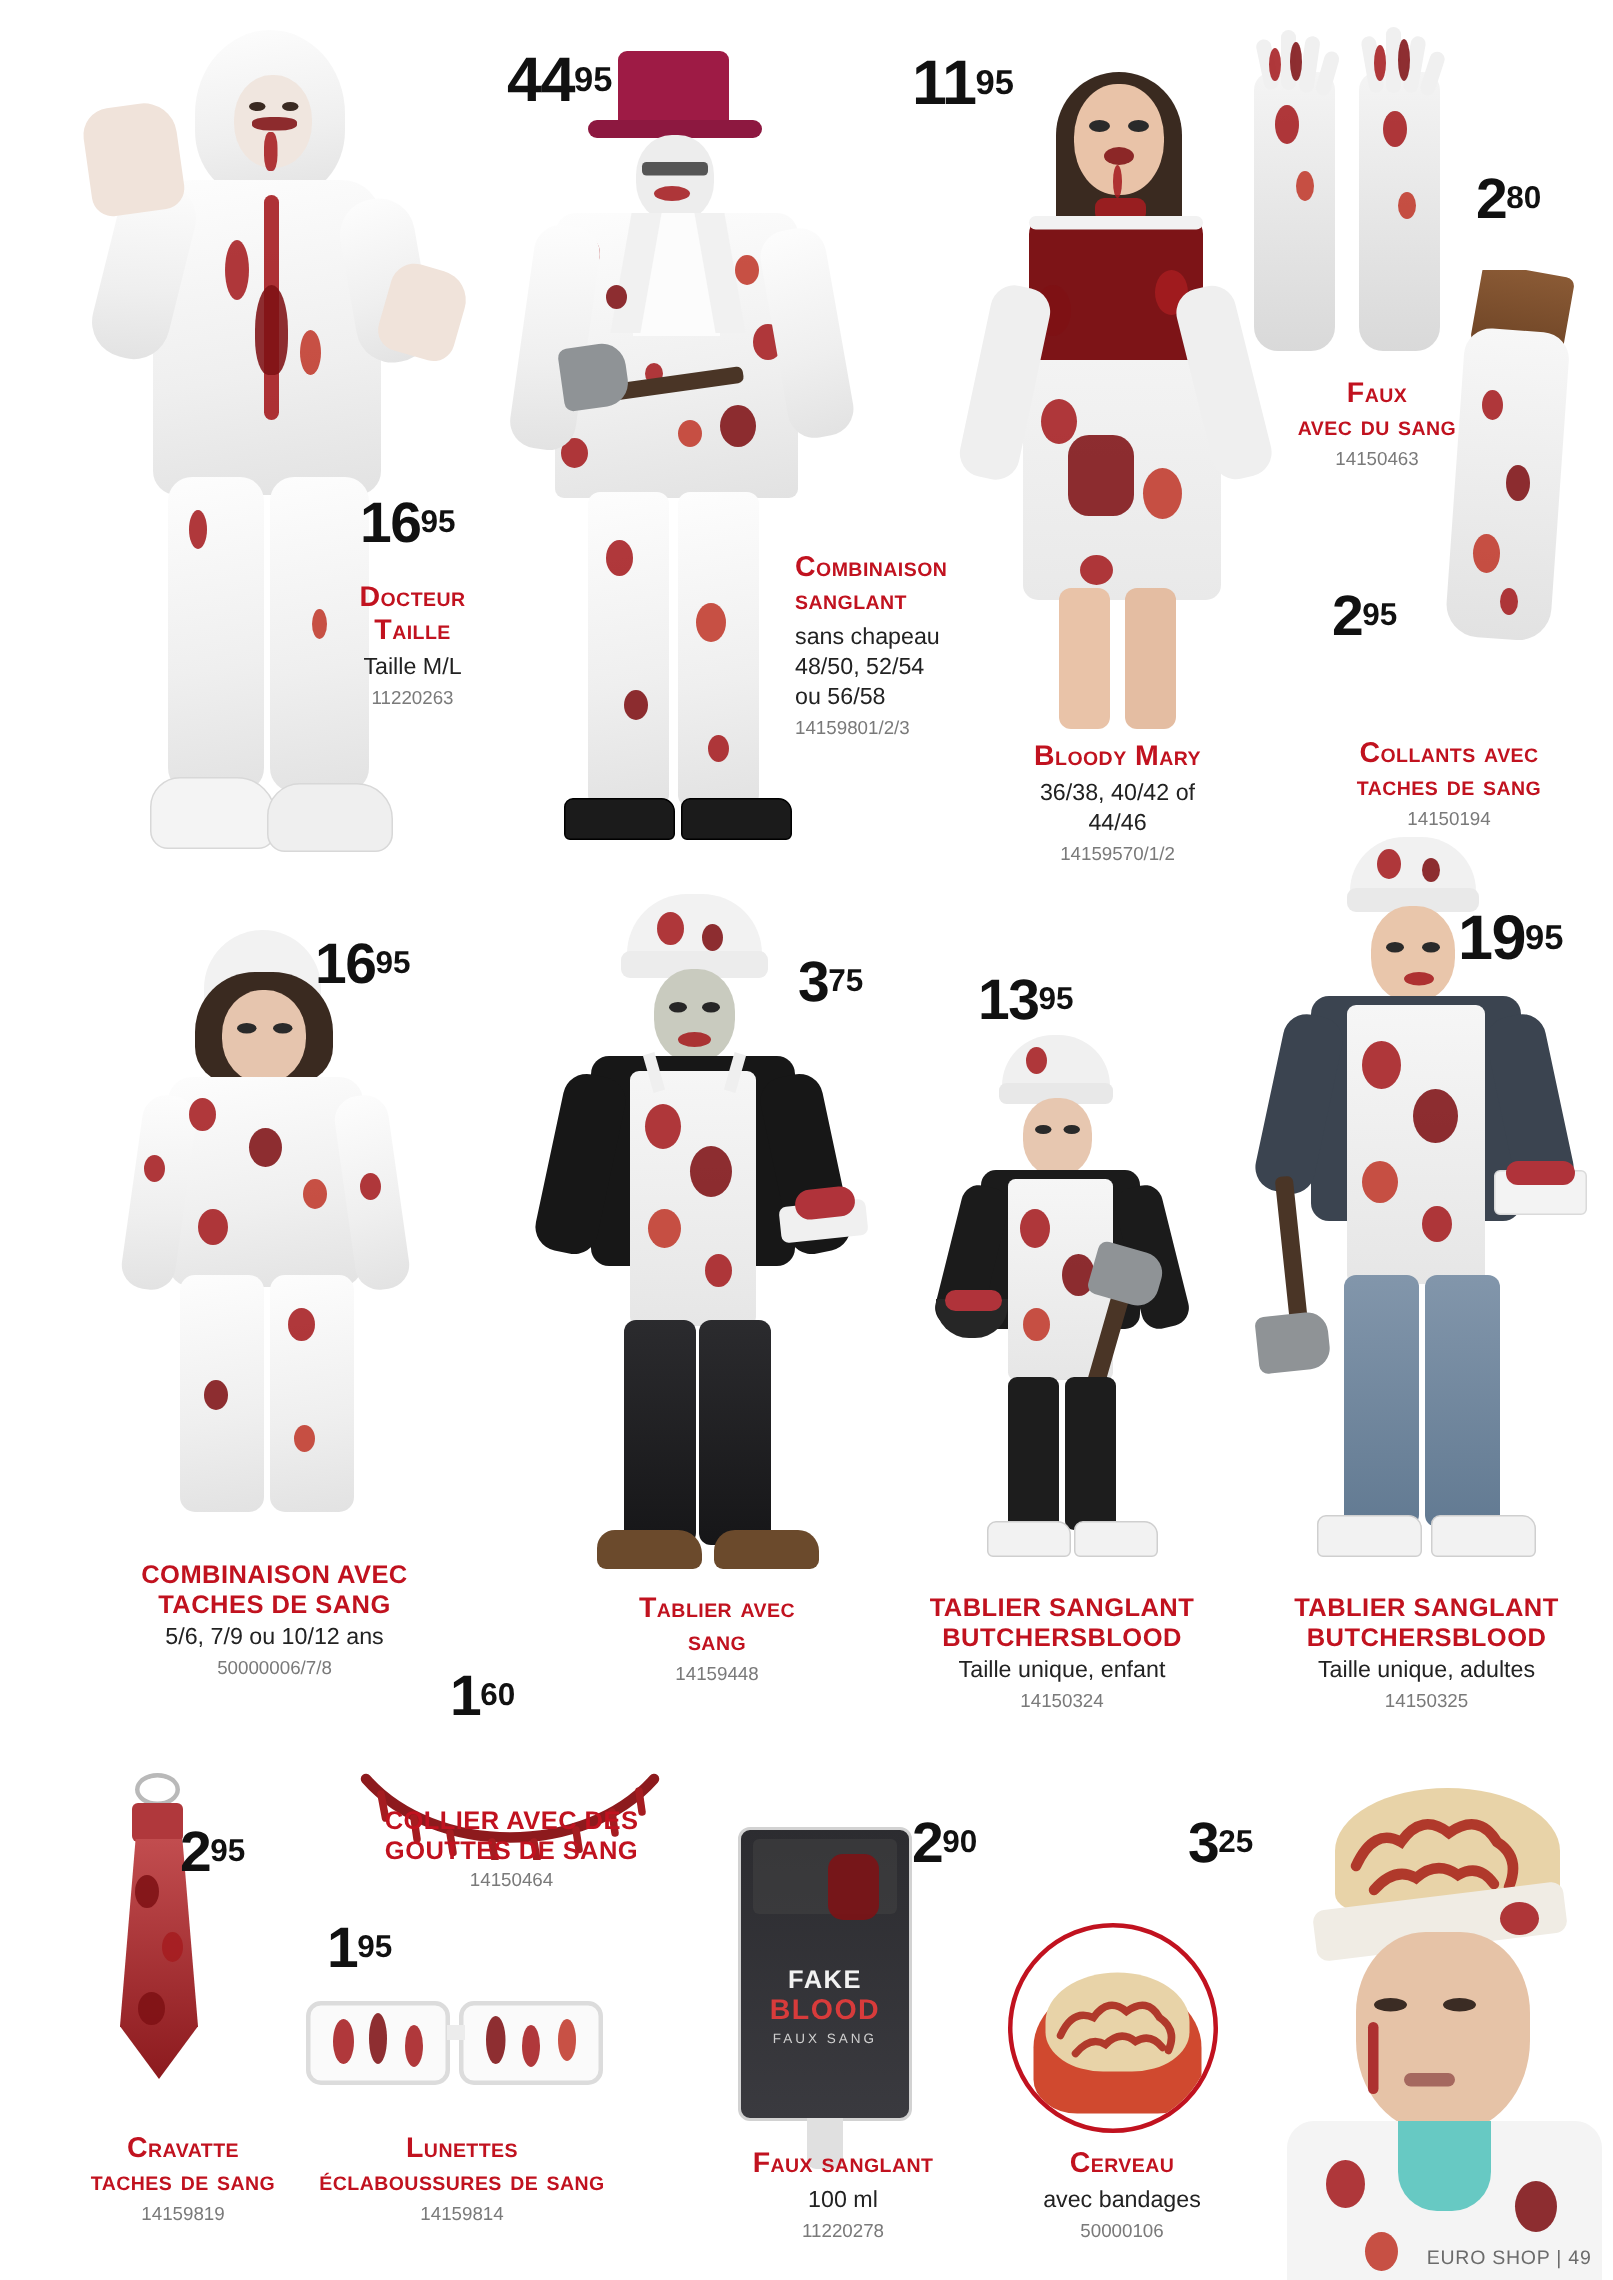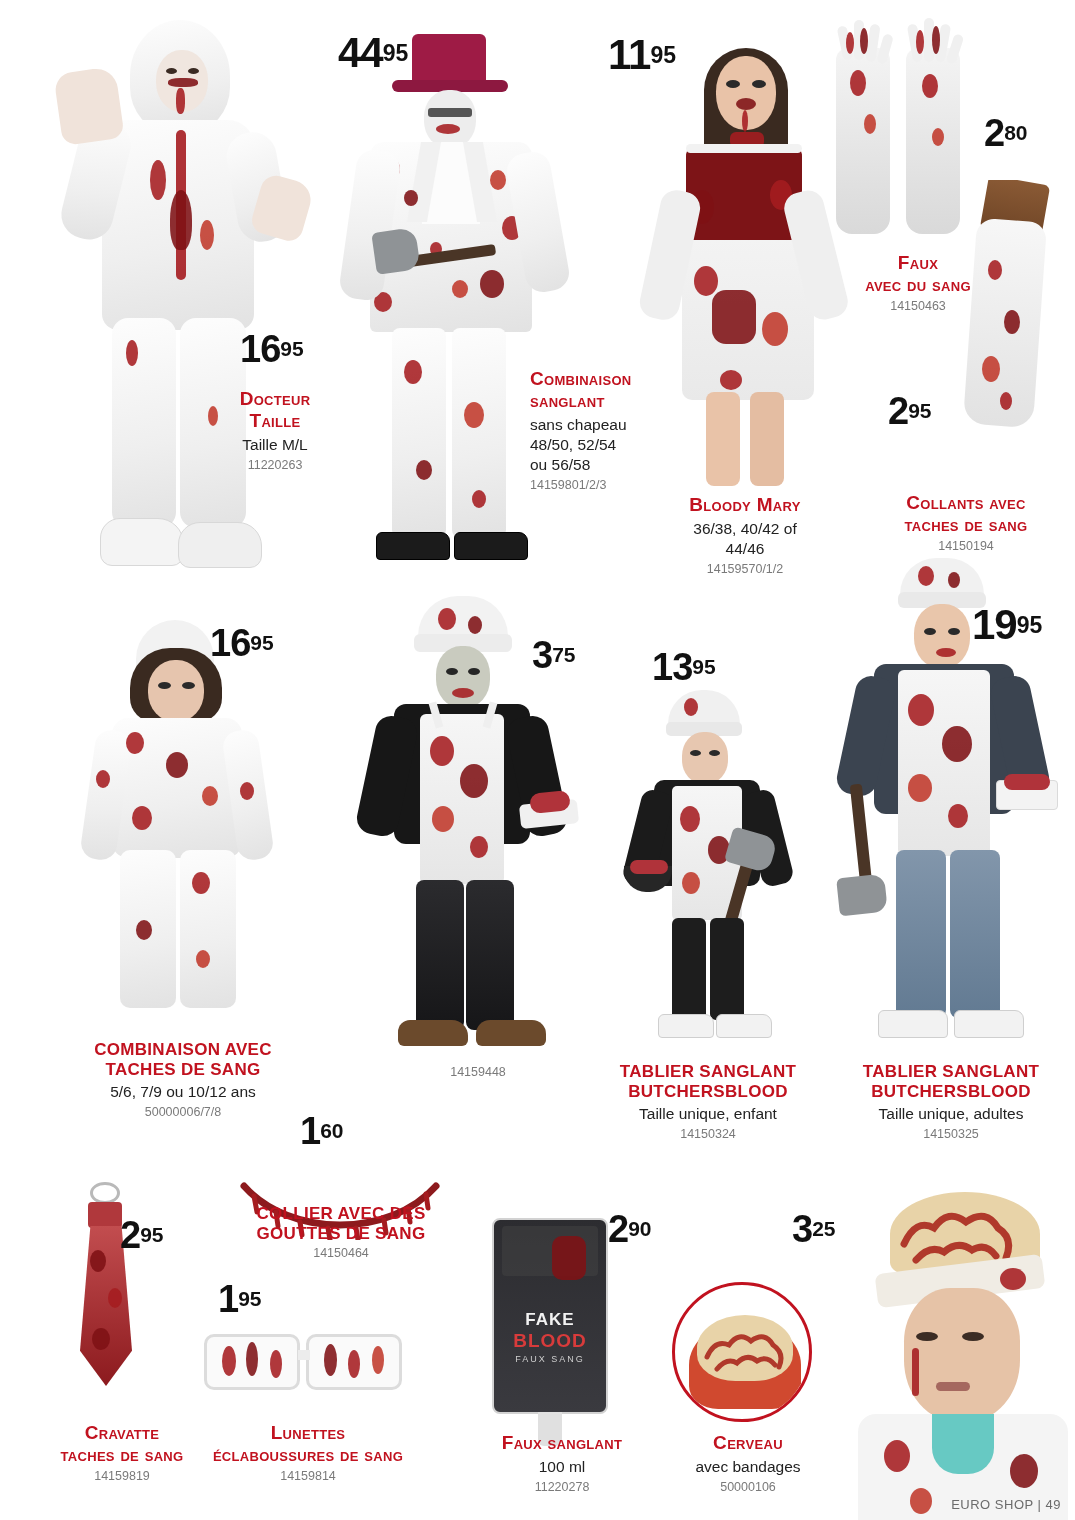--- a/index.html
+++ b/index.html
@@ -351,20 +351,24 @@
     <div class="abs pants-dark" style="left:126px; top:284px; width:48px; height:150px; border-radius:8px;"></div>
 
     <div class="abs" style="left:58px; top:424px; width:70px; height:26px; background:#6b4a2c; border-radius:12px 16px 6px 6px;"></div>
     <div class="abs" style="left:136px; top:424px; width:70px; height:26px; background:#6b4a2c; border-radius:14px 14px 6px 6px;"></div>
   </div>
 
   <div class="price" style="left:532px; top:636px;">
     <span class="int">3</span><span class="cents">75</span>
   </div>
   <div class="caption" style="left:378px; top:1062px; width:200px;">
+    <div class="cap-title">
+      <span>Tablier avec</span><br>
+      <span>sang</span>
+    </div>
     <div class="cap-code">14159448</div>
   </div>
 
   <div class="ph" style="left:610px; top:690px; width:210px; height:370px;">
 
     <div class="abs" style="left:58px; top:0px; width:72px; height:40px; background:#f0f0f0; border-radius:34px 34px 6px 6px;"></div>
     <div class="abs" style="left:56px; top:32px; width:76px; height:14px; background:#e8e8e8; border-radius:5px;"></div>
     <div class="blood" style="left:74px; top:8px; width:14px; height:18px;"></div>
 
     <div class="abs" style="left:72px; top:42px; width:46px; height:52px; background:#e7c7b0; border-radius:46%;"></div>

